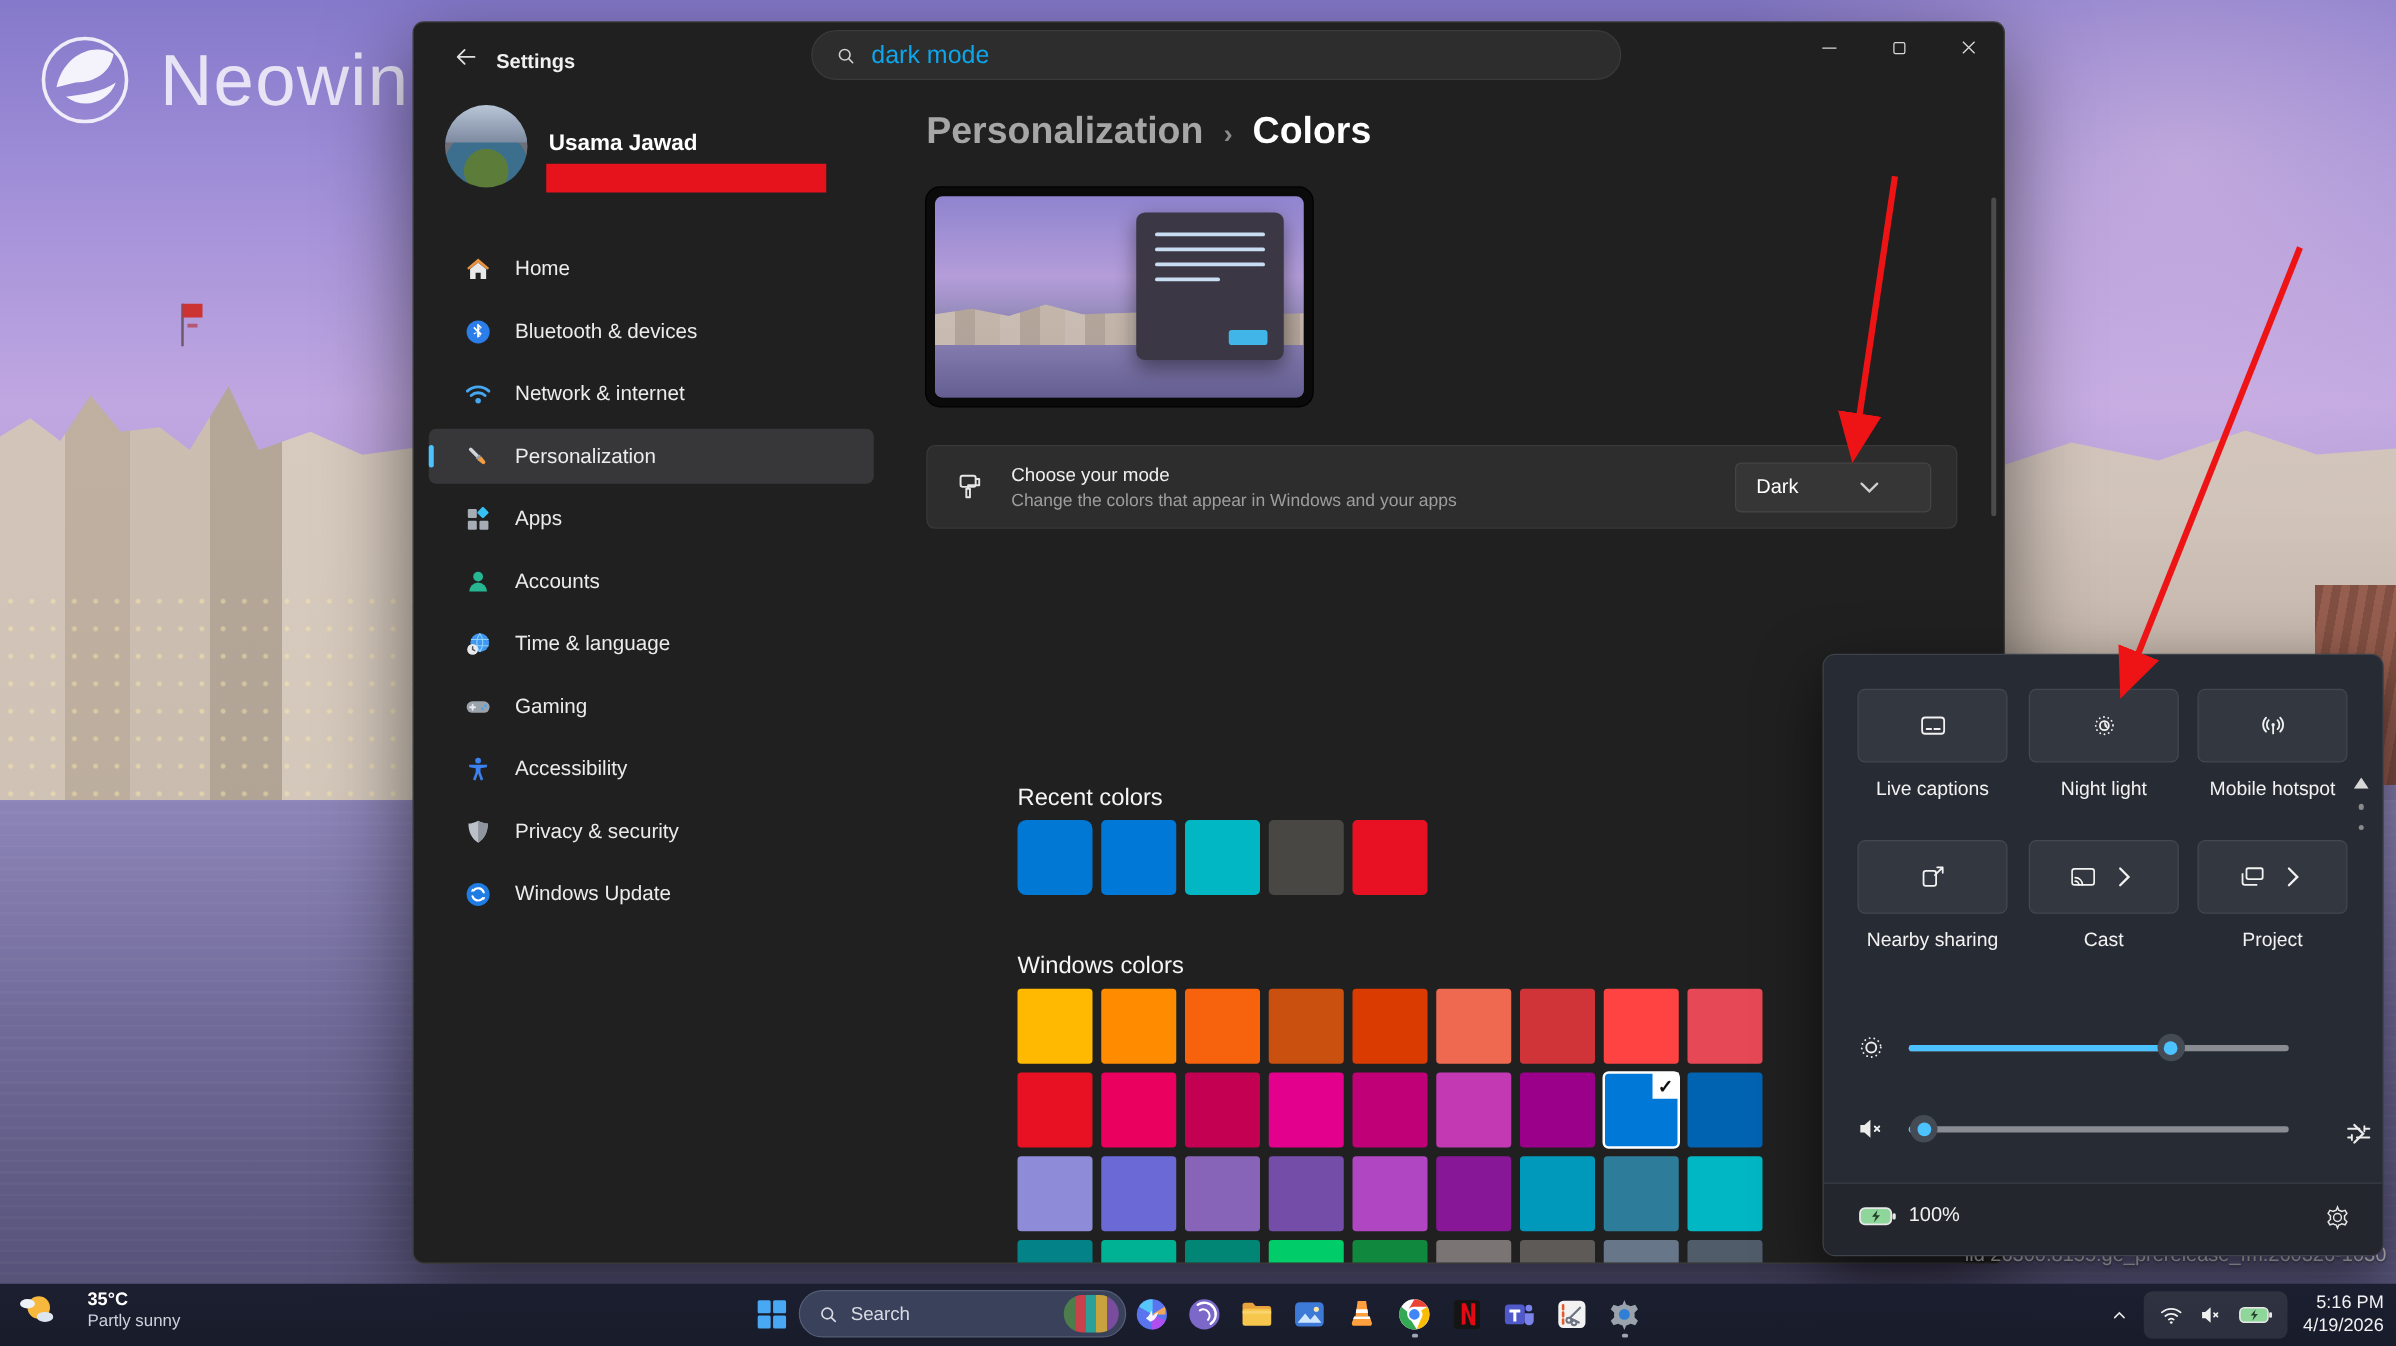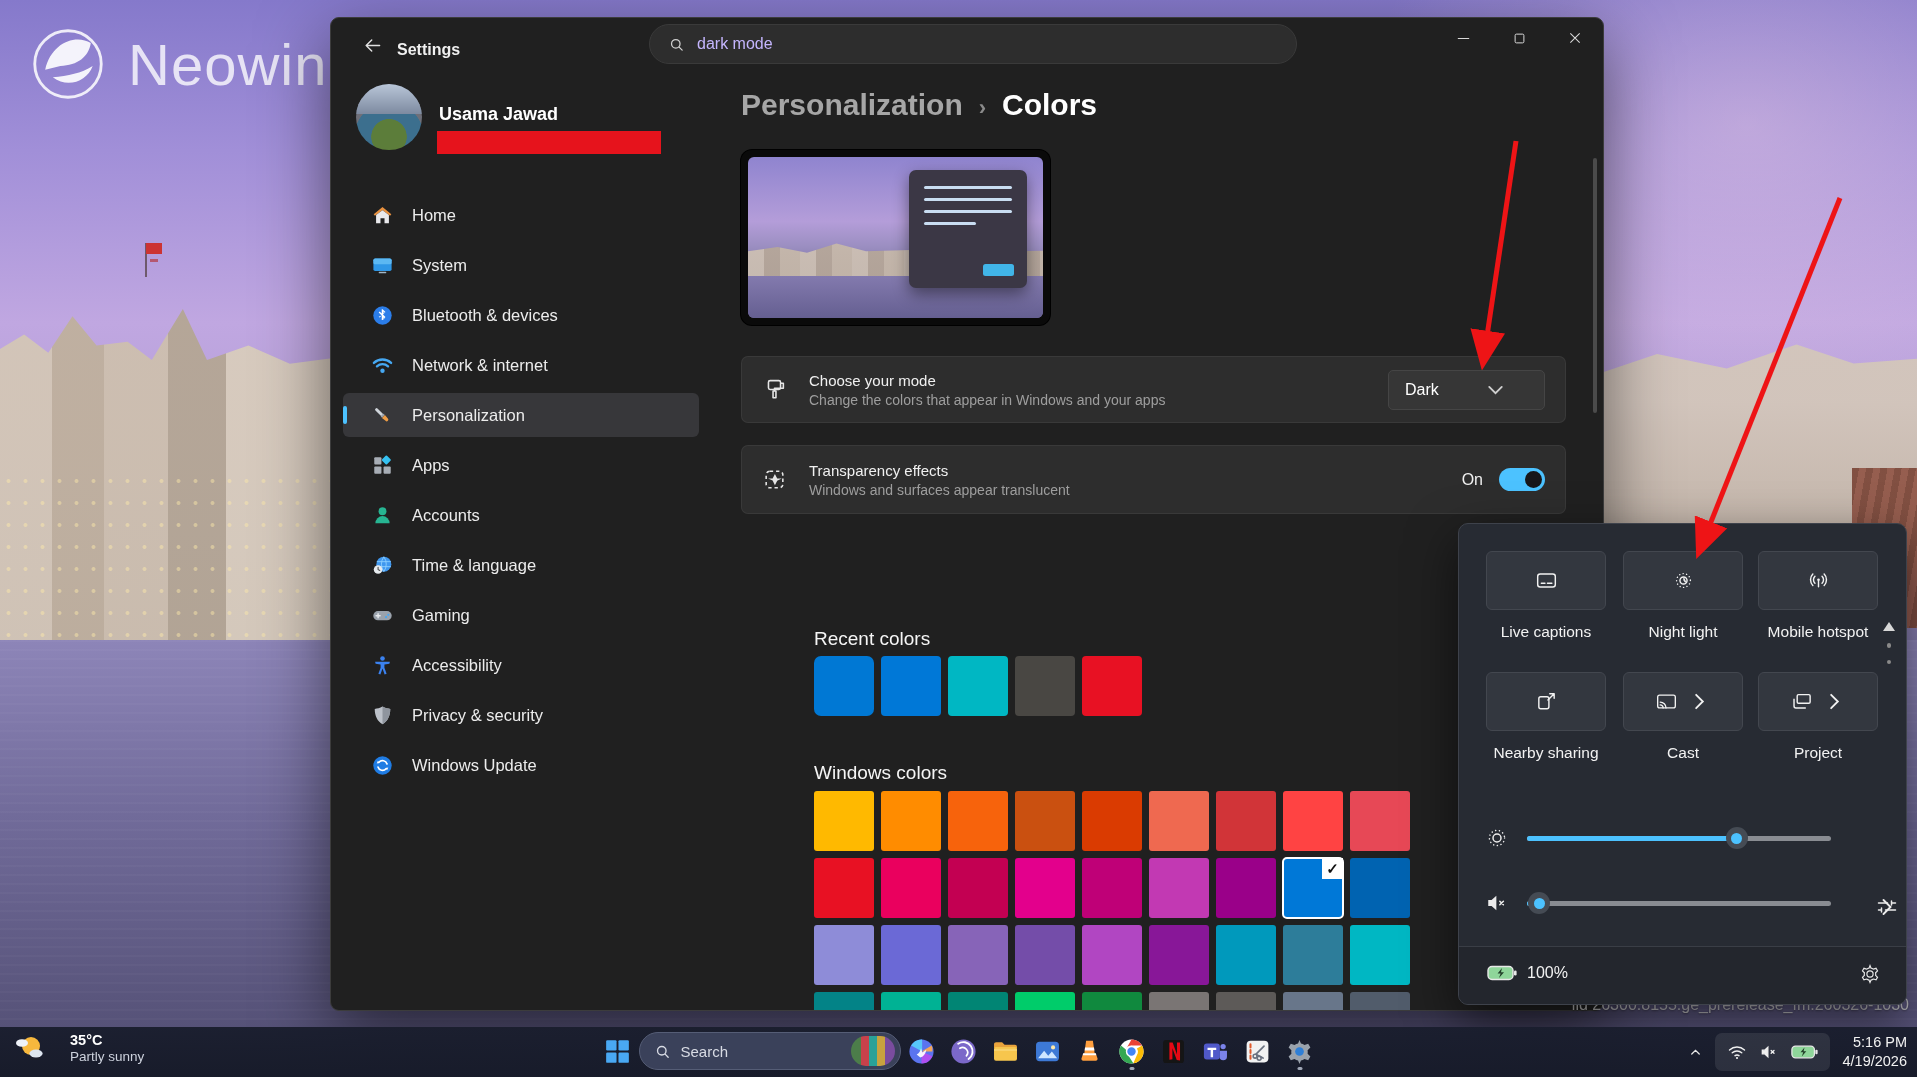--- a/index.html
+++ b/index.html
@@ -32,21 +32,21 @@
   .neowin{left:30px;top:26px;display:flex;align-items:center;gap:22px;color:rgba(255,255,255,.78);z-index:2;}
   .neowin-text{font-size:58px;font-weight:300;letter-spacing:1px;}
 
   
   .win{left:330px;top:17px;width:1272px;height:992px;background:#202020;border:1px solid #3c3c3c;
        border-radius:9px;box-shadow:0 24px 70px rgba(0,0,0,.55);z-index:3;overflow:hidden;color:#e8e8e8;}
   .tb-back{left:24px;top:12px;width:34px;height:30px;border-radius:5px;color:#e0e0e0;display:flex;align-items:center;justify-content:center;}
   .win-title{left:66px;top:23px;font-size:16px;font-weight:600;color:#f0f0f0;}
   .win-search{left:318px;top:6px;width:648px;height:40px;background:#2d2d2d;border:1px solid #3a3a3a;border-radius:20px;
       display:flex;align-items:center;gap:12px;padding:0 18px;box-sizing:border-box;}
-  .win-search-text{font-size:16px;color:#c4b5fd;}
+  .win-search-text{font-size:20px;color:#0ea5e9;}
   .capbtns{right:0;top:0;display:flex;}
   .capbtn{width:56px;height:40px;display:flex;align-items:center;justify-content:center;color:#d8d8d8;}
 
   .avatar{left:25px;top:66px;width:66px;height:66px;border-radius:50%;overflow:hidden;
       background:radial-gradient(circle at 50% 80%,#5c7d3a 0 28%,#3c6f8e 29% 55%,#6e6f79 56% 75%,#2c3340 76%);}
   .avatar::after{content:"";position:absolute;left:0;top:0;width:100%;height:45%;background:linear-gradient(180deg,#b9c6d8,#7d8aa0);}
   .profile-name{left:108px;top:86px;font-size:18px;font-weight:700;color:#fff;}
   .redact{left:106px;top:113px;width:224px;height:23px;background:#e6131c;}
 
   .nav{left:12px;top:175px;width:356px;}
@@ -220,30 +220,20 @@
           <svg viewBox="0 0 24 24">
             <path d="m12 3 9.2 7.8-1.3 1.5L12 6.4l-7.9 5.9-1.3-1.5z" fill="#e8913f"></path>
             <path d="M5.3 11.6 12 6.5l6.7 5.1V20h-4.6v-5.1H9.9V20H5.3z" fill="#e9e9ec"></path>
           </svg>
         </span>
         <span>Home</span>
       </div>
       <div class="nav-item">
         <span class="icon">
           <svg viewBox="0 0 24 24">
-            <rect x="2.5" y="4.8" width="19" height="13" rx="1.8" fill="#2f97e6"></rect>
-            <rect x="2.5" y="4.8" width="19" height="6" rx="1.8" fill="#5cb8f2"></rect>
-            <rect x="8" y="18.4" width="8" height="1.8" rx=".9" fill="#9fb6c8"></rect>
-          </svg>
-        </span>
-        <span>System</span>
-      </div>
-      <div class="nav-item">
-        <span class="icon">
-          <svg viewBox="0 0 24 24">
             <circle cx="12" cy="12" r="9.6" fill="#2b7de9"></circle>
             <path d="M11.2 12 8 8.8l1-1 2.2 2.2V5.4h.9l3 3-2.6 2.6 2.6 2.6-3 3h-.9v-4.6L9 14.2l-1-1zm1.9-4.3v2.3l1.1-1.2zm0 6.3v2.3l1.1-1.1z" fill="#fff"></path>
           </svg>
         </span>
         <span>Bluetooth &amp; devices</span>
       </div>
       <div class="nav-item">
         <span class="icon">
           <svg viewBox="0 0 24 24" fill="none">
             <path d="M3 9.3a13.2 13.2 0 0 1 18 0" stroke="#46a8f2" stroke-width="2.4" stroke-linecap="round"></path>
@@ -379,36 +369,20 @@
     <div class="dropdown" style="width:157px;">
       <span>Dark</span>
       <span class="icon">
           <svg width="14" height="14" viewBox="0 0 24 24" fill="none" stroke="#cfcfcf" stroke-width="1.8" stroke-linecap="round">
             <path d="m6 9.5 6 6 6-6"></path>
           </svg>
         </span>
     </div>
   </div>
 
-  <div class="abs card" style="top:427px;height:69px;">
-    <span class="icon">
-        <svg viewBox="0 0 24 24" fill="none" stroke="currentColor" stroke-width="1.5">
-          <rect x="4" y="4" width="16" height="16" rx="3.5" stroke-dasharray="3.2 2.8"></rect>
-          <path d="m8.8 12 2.2-4.4L13.2 12l4.4 0-4.4 2.2L11 18.4 8.8 14 4.4 12z" fill="currentColor" stroke="none" transform="translate(1.4 -1)"></path>
-        </svg>
-      </span>
-    <div class="card-text">
-      <div class="card-title">Transparency effects</div>
-      <div class="card-sub">Windows and surfaces appear translucent</div>
-    </div>
-    <div class="toggle-wrap">
-      <span>On</span>
-      <div class="toggle"></div>
-    </div>
-  </div>
 
 
   <div class="abs sec-label" style="top:610px;">Recent colors</div>
   <div class="abs swatch-row" style="top:638px;">
       <div class="swatch first" style="background: rgb(0, 120, 212);"></div>
       <div class="swatch" style="background: rgb(0, 120, 215);"></div>
       <div class="swatch" style="background: rgb(0, 183, 195);"></div>
       <div class="swatch" style="background: rgb(73, 71, 67);"></div>
       <div class="swatch" style="background: rgb(232, 17, 35);"></div>
     </div>

